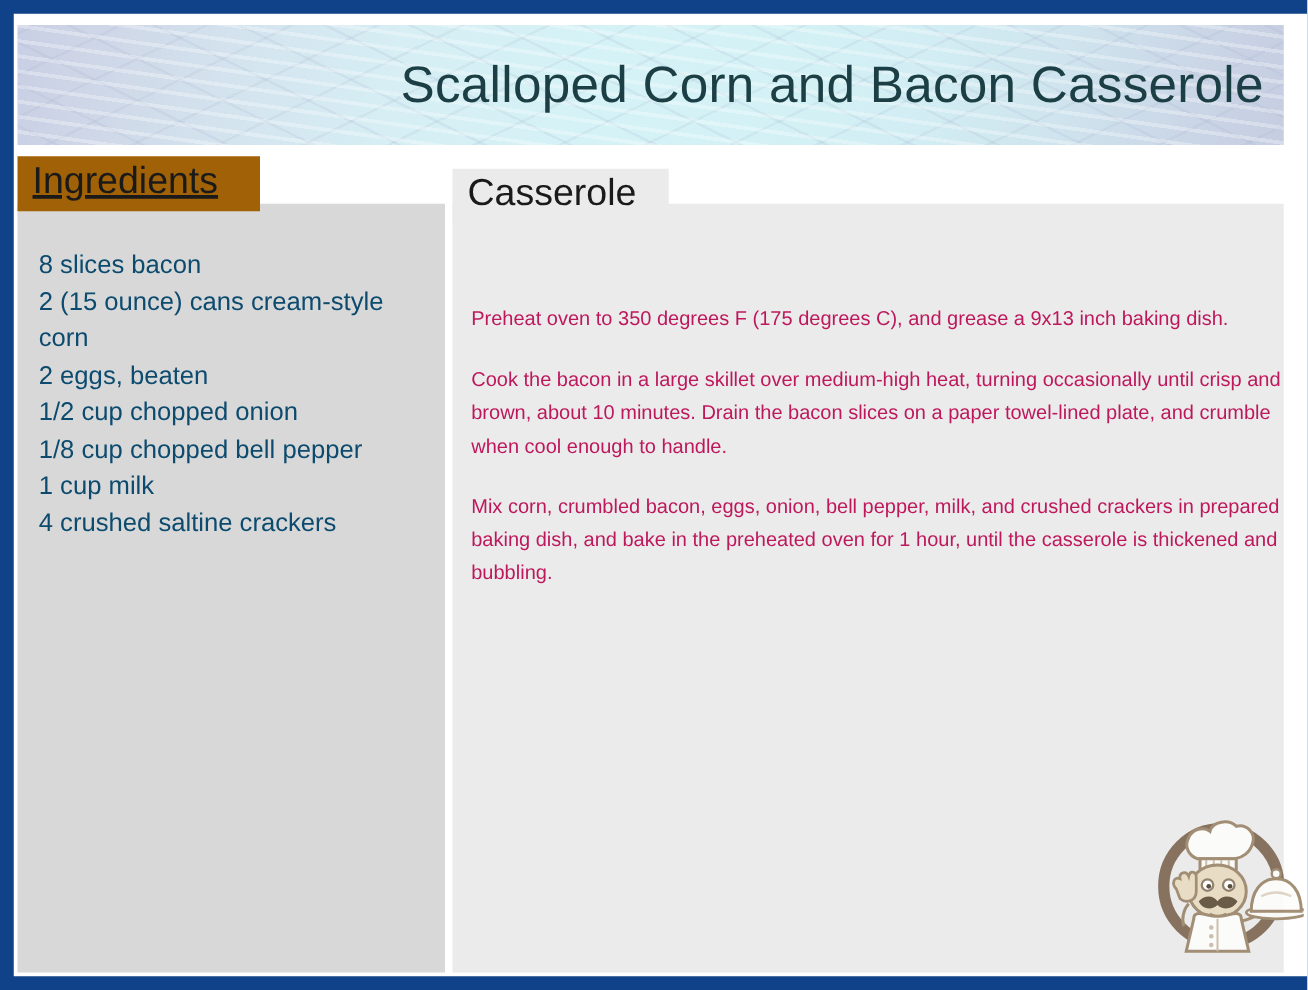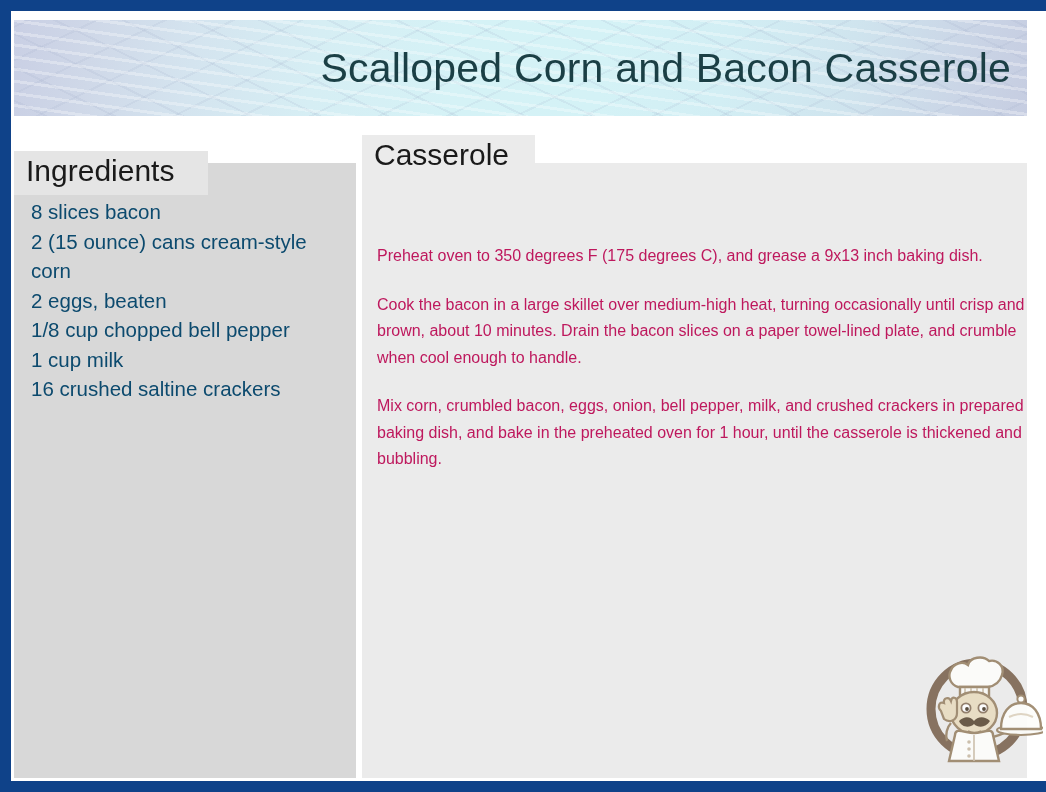--- a/index.html
+++ b/index.html
@@ -124,24 +124,25 @@
     font-size: 30px;
     font-weight: 400;
     color: #1a1a1a;
     padding: 3px 12px 4px 12px;
     box-sizing: border-box;
     white-space: nowrap;
     line-height: 1.15;
   }
   #ingredients-tab {
     left: 3px;
-    top: 140px;
+    top: 114px;
     width: 194px;
     height: 44px;
-    background: #e5e5e5;
+    background: #a16207;
+    text-decoration: underline;
   }
   #directions-tab {
     left: 351px;
     top: 124px;
     width: 173px;
     height: 44px;
     background: #ebebeb;
   }
 
   
@@ -313,23 +314,24 @@
       </g>
     </svg>
 
     <div class="tab" id="ingredients-tab">Ingredients</div>
     <div class="tab" id="directions-tab">Casserole</div>
 
     <div id="ingredients-list">
         <div>8 slices bacon</div>
         <div>2 (15 ounce) cans cream-style corn</div>
         <div>2 eggs, beaten</div>
+        <div>1/2 cup chopped onion</div>
         <div>1/8 cup chopped bell pepper</div>
         <div>1 cup milk</div>
-        <div>16 crushed saltine crackers</div>
+        <div>4 crushed saltine crackers</div>
       </div>
 
     <div id="directions-body">
         <p>Preheat oven to 350 degrees F (175 degrees C), and grease a 9x13 inch baking dish.</p>
         <p>Cook the bacon in a large skillet over medium-high heat, turning occasionally until crisp and brown, about 10 minutes. Drain the bacon slices on a paper towel-lined plate, and crumble when cool enough to handle.</p>
         <p>Mix corn, crumbled bacon, eggs, onion, bell pepper, milk, and crushed crackers in prepared baking dish, and bake in the preheated oven for 1 hour, until the casserole is thickened and bubbling.</p>
       </div>
 
     <svg id="chef-logo" viewBox="0 0 132 132" xmlns="http://www.w3.org/2000/svg" aria-hidden="true">
       <g fill="none" stroke="#8a7560" stroke-width="3">

